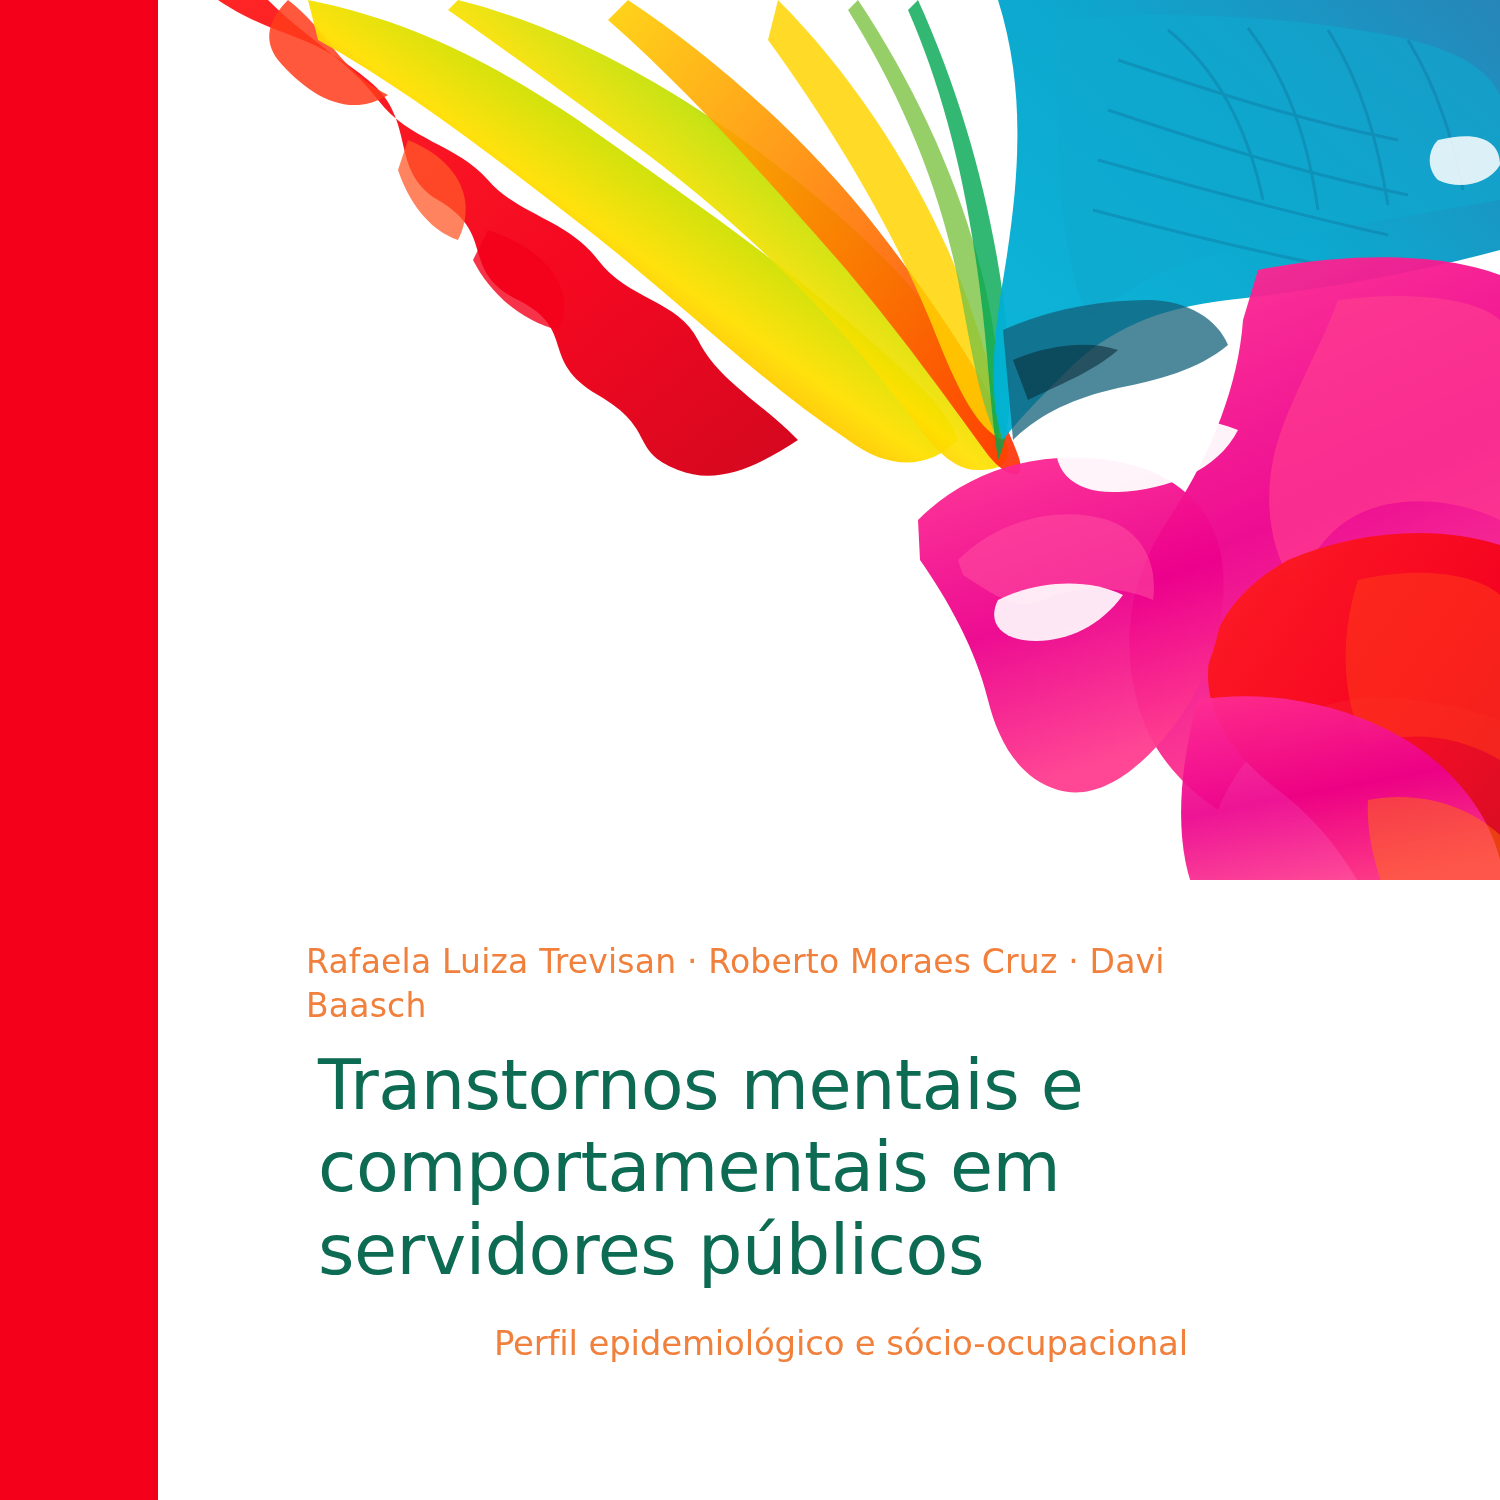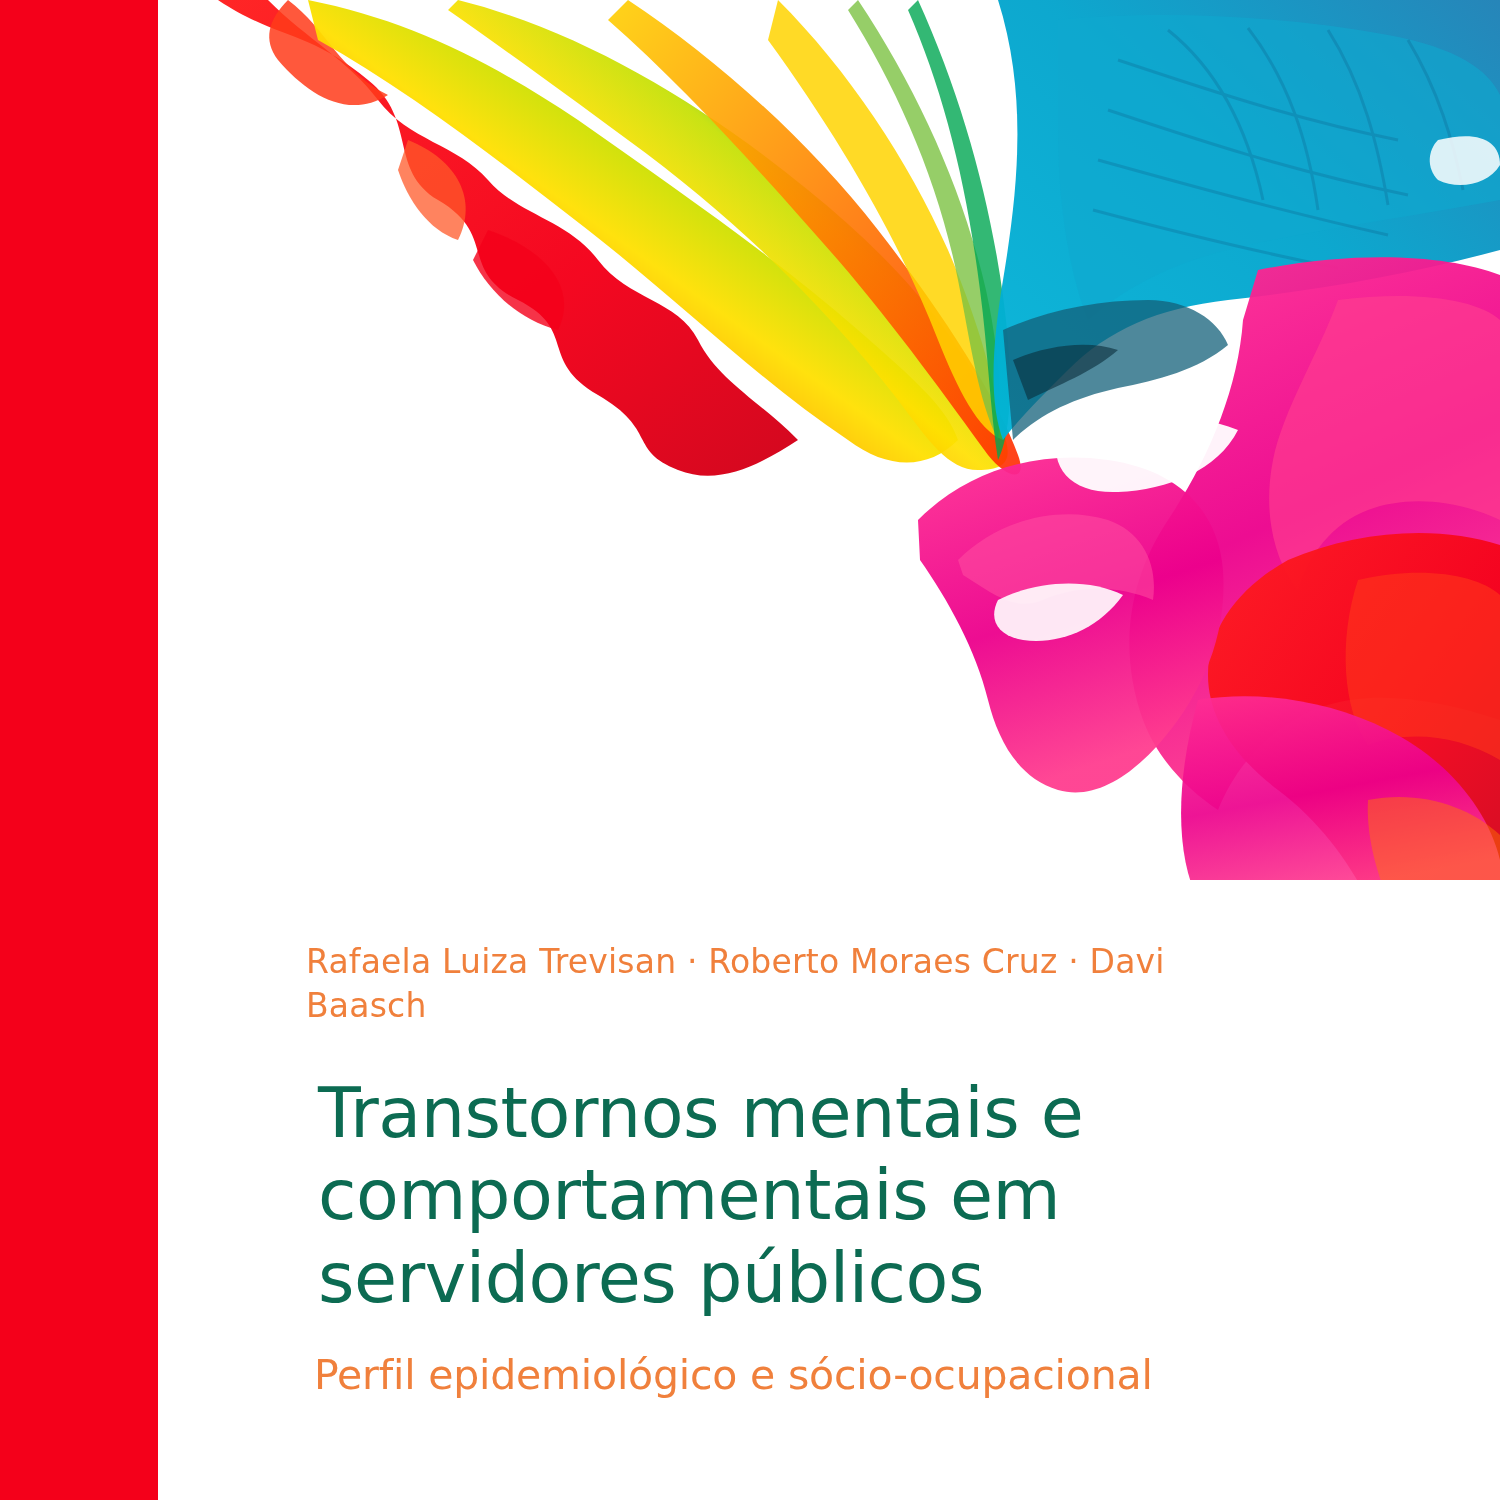--- a/index.html
+++ b/index.html
@@ -47,40 +47,41 @@
     left: 306px;
     top: 940px;
     width: 1100px;
   }
   .authors {
     color: #f0803c;
     font-size: 33px;
     line-height: 1.33;
     font-weight: 400;
     letter-spacing: 0.2px;
-    margin: 0 0 44px 0;
+    margin: 0 0 16px 0;
     max-width: 960px;
   }
   .title {
     color: #0c6b52;
     font-size: 70px;
     line-height: 1.18;
     font-weight: 400;
     margin: 0 0 30px 12px;
     max-width: 790px;
     letter-spacing: -0.5px;
   }
   .subtitle {
     color: #f0803c;
-    font-size: 41px;
+    font-size: 34px;
     line-height: 1.25;
     font-weight: 400;
-    margin: 8px;
+    margin: 0;
     max-width: 1070px;
     letter-spacing: -0.2px;
+    text-align: center;
   }
 </style>
 </head>
 <body>
 
 <div class="cover">
 
   <div class="spine"></div>
 
   <div class="artwork">

